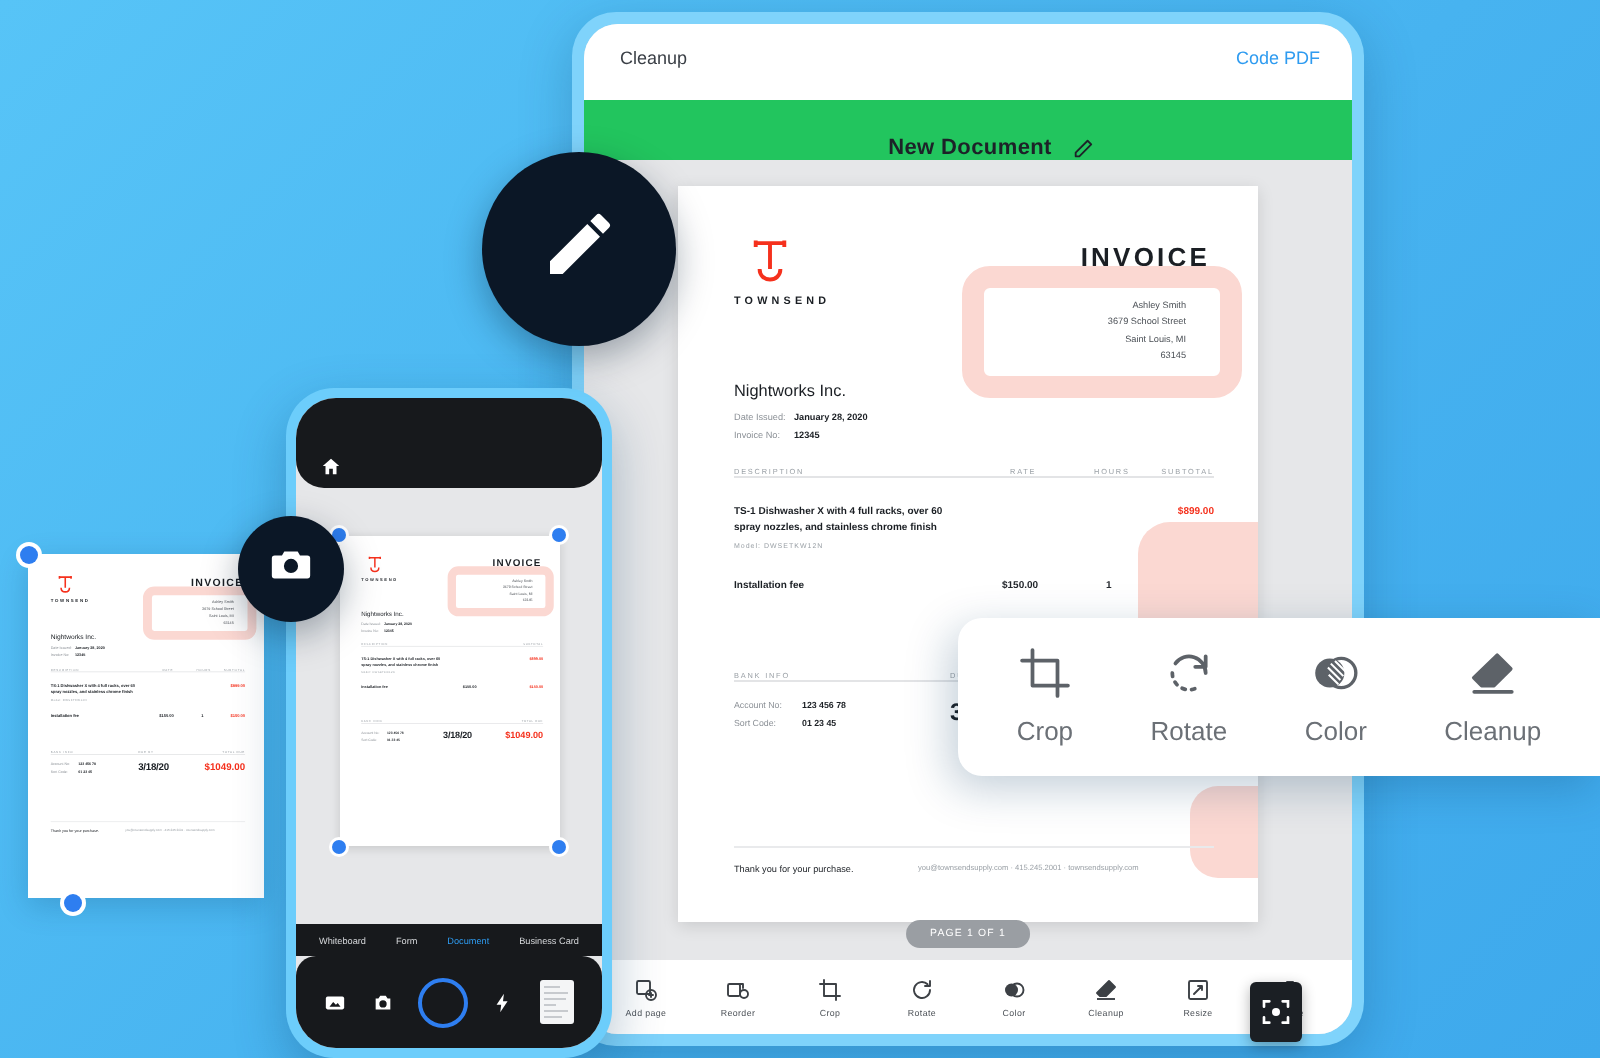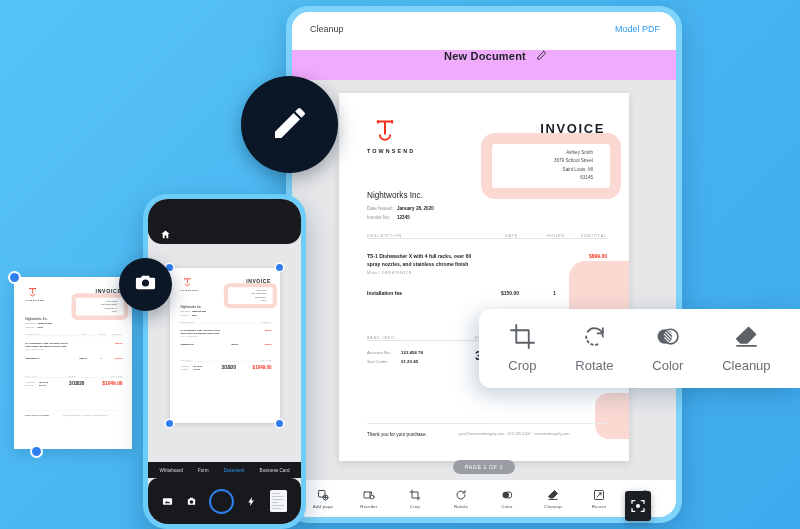--- a/index.html
+++ b/index.html
@@ -16,21 +16,21 @@
     background:#7fd3fb;border-radius:22px;padding:6px;box-sizing:border-box;
     box-shadow:0 8px 26px rgba(10,60,100,.25);
   }
   .tablet-screen{
     position:absolute;left:292px;top:12px;width:384px;height:505px;
     background:#e6e7e9;border-radius:17px;overflow:hidden;
   }
   .t-topbar{height:38px;background:#fff;position:relative;}
   .t-cancel{position:absolute;left:18px;top:12px;font-size:9px;color:#3a3f46;}
   .t-save{position:absolute;right:16px;top:12px;font-size:9px;color:#2e9bf0;}
-  .t-title-row{height:30px;background:#f0abfc;display:flex;align-items:flex-start;justify-content:center;gap:10px;padding-left:23px;}
+  .t-title-row{height:30px;background:#22c55e;display:flex;align-items:flex-end;justify-content:center;gap:10px;padding-left:23px;}
   .t-title{font-size:11px;font-weight:bold;color:#1d2228;letter-spacing:.2px;}
   .pencil-sm{width:11px;height:11px;display:block;}
 
   .t-canvas{position:relative;height:400px;background:#e6e7e9;}
   .doc-page{
     position:absolute;left:47px;top:13px;width:290px;height:368px;background:#fff;
     box-shadow:0 2px 8px rgba(0,0,0,.12);overflow:hidden;
   }
 
   
@@ -163,21 +163,21 @@
 </head>
 <body>
 
 <div class="stage">
 
   <div class="tablet"></div>
   <div class="tablet-screen">
 
     <div class="t-topbar">
       <div class="t-cancel">Cleanup</div>
-      <div class="t-save">Model PDF</div>
+      <div class="t-save">Code PDF</div>
     </div>
 
     <div class="t-title-row">
       <div class="t-title">New Document</div>
       <span>
         <svg class="pencil-sm" viewBox="0 0 24 24" fill="none" stroke="#1d2228" stroke-width="2" stroke-linecap="round" stroke-linejoin="round">
           <path d="M17 3l4 4L8 20H4v-4L17 3z"></path>
         </svg>
       </span>
     </div>

